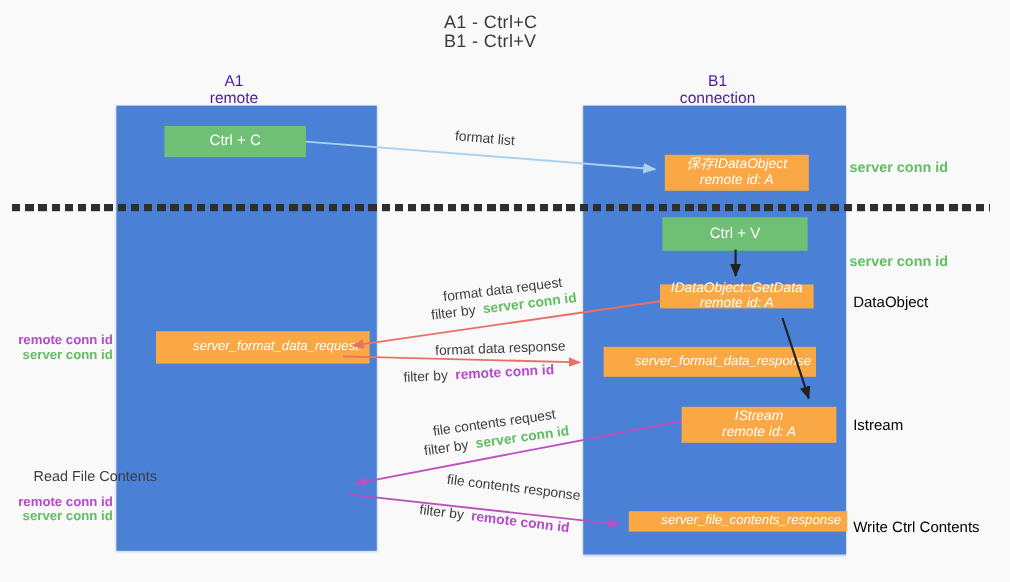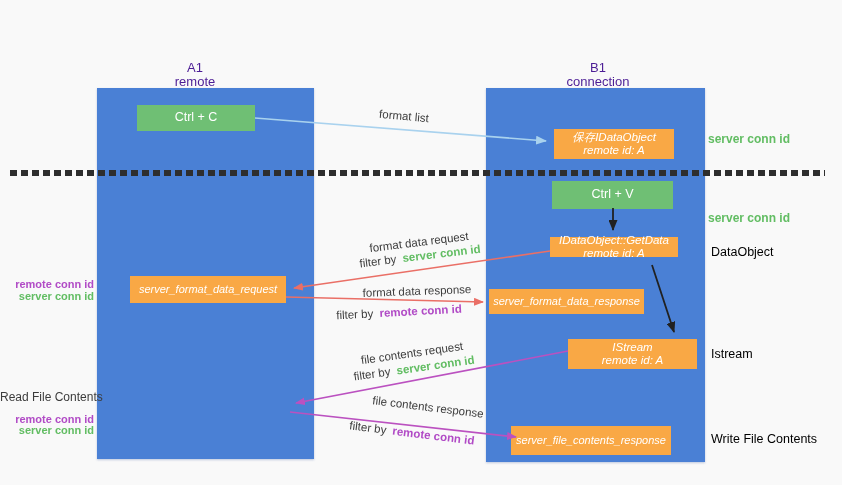--- a/index.html
+++ b/index.html
@@ -15,39 +15,43 @@
   .dashes{
     position:absolute;left:10px;top:170px;width:815px;height:6px;
     background:repeating-linear-gradient(90deg,var(--dash-color,#2e2e2e) 0 7px,transparent 7px 11px);
   }
   .node{
     position:absolute;display:flex;flex-direction:column;align-items:center;justify-content:center;
     color:#fff;text-align:right;font-size:11.5px;line-height:13.5px;white-space:nowrap;
   }
   .node.green{background:var(--box-green,#6fbf74);font-size:12.5px;}
   .node.orange{background:var(--box-orange,#f9a845);font-style:italic;}
-  .node.small{font-size:11px;}
+  .node.small{font-size:11px;padding-left:22px;}
   .flowlabel{
     position:absolute;font-size:11.5px;color:#3d3d3d;white-space:nowrap;
     transform:translate(-50%,-50%) rotate(var(--r,0deg));
   }
   .flowlabel .k{margin-left:3px;}
   .green-t{color:var(--label-green,#62bd63);font-weight:bold;}
   .purple-t{color:var(--label-purple,#b14bc6);font-weight:bold;}
   .sideR{position:absolute;left:708px;font-size:12px;white-space:nowrap;}
   .sideR.plain{font-size:12.5px;color:#000000;left:711px;}
   .sideL{position:absolute;left:0;width:94px;text-align:right;font-size:11px;line-height:11px;white-space:nowrap;}
-  .sideL.plain{font-size:12px;width:96px;color:#3c3c3c;}
+  .sideL.plain{font-size:12px;width:96px;color:#3c3c3c;padding-left:28px;}
   svg.overlay{position:absolute;left:0;top:0;pointer-events:none;}
 </style>
 </head>
 <body>
 
 <div class="canvas">
 
+  <div class="title">
+    <div>A1 - Ctrl+C</div>
+    <div>B1 - Ctrl+V</div>
+  </div>
 
   <div class="hdr" style="left:195px;top:61px">
     <div>A1</div>
     <div>remote</div>
   </div>
   <div class="hdr" style="left:598px;top:61px">
     <div>B1</div>
     <div>connection</div>
   </div>
 
@@ -71,31 +75,31 @@
 
   <div class="node orange" style="left:550px;top:237px;width:128px;height:20px">
     <span>IDataObject::GetData</span>
     <span>remote id: A</span>
   </div>
 
   <div class="node orange small" style="left:130px;top:276px;width:156px;height:27px">
     <span>server_format_data_request</span>
   </div>
 
-  <div class="node orange small" style="left:489px;top:289px;width:155px;height:25px">
+  <div class="node orange small" style="left:503px;top:289px;width:155px;height:25px">
     <span>server_format_data_response</span>
   </div>
 
   <div class="node orange" style="left:568px;top:339px;width:129px;height:30px">
     <span>IStream</span>
     <span>remote id: A</span>
   </div>
 
 
-  <div class="node orange small" style="left:511px;top:426px;width:160px;height:29px">
+  <div class="node orange small" style="left:524px;top:426px;width:160px;height:17px">
     <span>server_file_contents_response</span>
   </div>
 
   <svg class="overlay" width="842" height="485" viewBox="0 0 842 485">
     <defs>
       <marker id="m-blue" markerUnits="userSpaceOnUse" markerWidth="11" markerHeight="9" refX="10" refY="4.5" orient="auto">
         <path d="M0,0 L11,4.5 L0,9 Z" fill="#a9d2ee"></path>
       </marker>
       <marker id="m-red" markerUnits="userSpaceOnUse" markerWidth="10" markerHeight="8" refX="9" refY="4" orient="auto">
         <path d="M0,0 L10,4 L0,8 Z" fill="#ea6f66"></path>
@@ -149,21 +153,21 @@
   </div>
   <div class="flowlabel" style="left:412px;top:433px;--r:7deg">
     <span>filter by</span>
     <span class="purple-t k">remote conn id</span>
   </div>
 
   <div class="sideR green-t" style="top:132px">server conn id</div>
   <div class="sideR green-t" style="top:211px">server conn id</div>
   <div class="sideR plain" style="top:245px">DataObject</div>
   <div class="sideR plain" style="top:347px">Istream</div>
-  <div class="sideR plain" style="top:432px">Write File Contents</div>
+  <div class="sideR plain" style="top:432px">Write Ctrl Contents</div>
 
   <div class="sideL purple-t" style="top:279px">remote conn id</div>
   <div class="sideL green-t" style="top:291px">server conn id</div>
   <div class="sideL plain" style="top:392px">Read File Contents</div>
   <div class="sideL purple-t" style="top:414px">remote conn id</div>
   <div class="sideL green-t" style="top:425px">server conn id</div>
 
 </div>
 
 </body></html>

